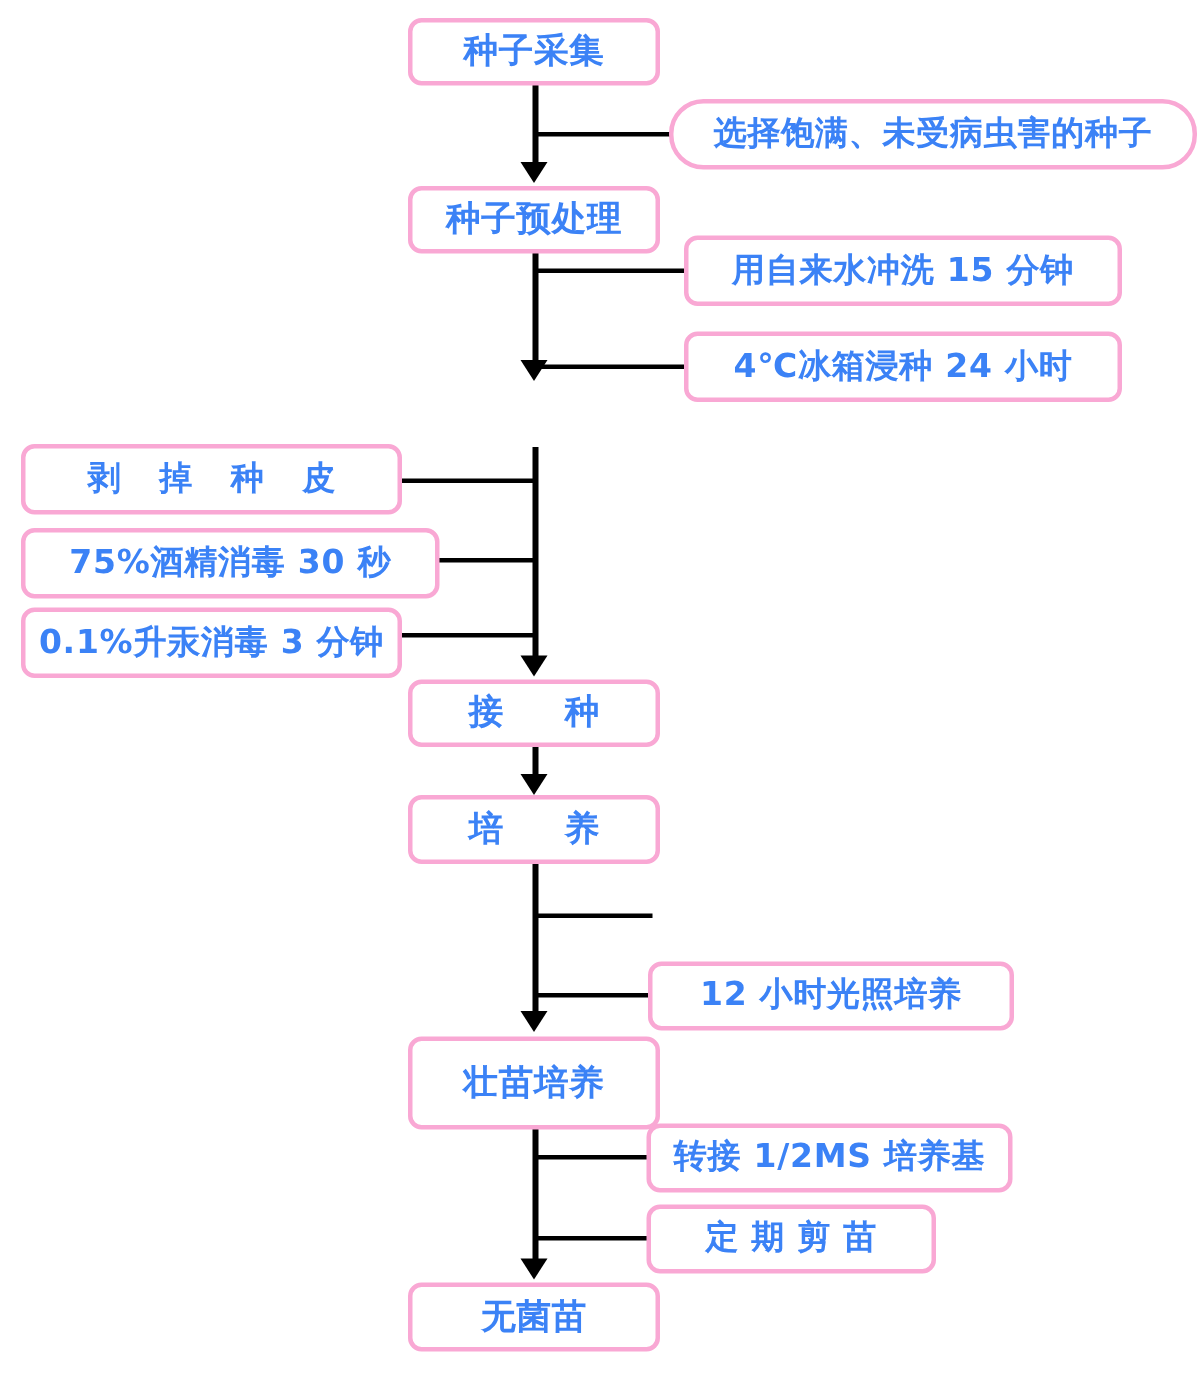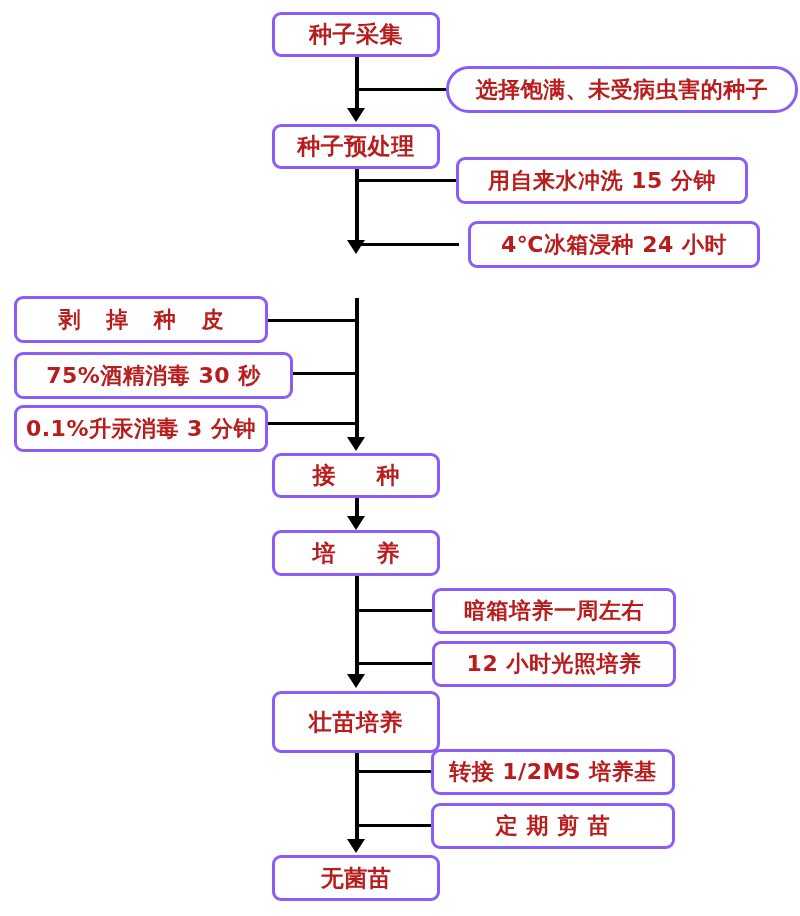--- a/index.html
+++ b/index.html
@@ -11,27 +11,27 @@
     position: relative;
     width: 800px;
     height: 916px;
     background: #ffffff;
     font-family: "DejaVu Sans", "Liberation Sans", sans-serif;
     overflow: hidden;
   }
   .node {
     position: absolute;
     box-sizing: border-box;
-    border: 3px solid #8b5cf6;
+    border: 3px solid #f9a8d4;
     border-radius: 9px;
     background: #ffffff;
     display: flex;
     align-items: center;
     justify-content: center;
-    color: #b91c1c;
+    color: #3b82f6;
     font-weight: 700;
     letter-spacing: 0.5px;
     line-height: 1;
     z-index: 3;
   }
   .node.main {
     font-size: 23px;
   }
   .node.note {
     font-size: 22px;
@@ -78,29 +78,28 @@
   <div class="node main spaced" style="left:272px; top:530px; width:168px; height:46px;">培　养</div>
 
   <div class="node main" style="left:272px; top:691px; width:168px; height:62px;">壮苗培养</div>
 
   <div class="node main" style="left:272px; top:855px; width:168px; height:46px;">无菌苗</div>
 
   <div class="node note" style="left:446px; top:66px; width:352px; height:47px;border-radius:23px;">选择饱满、未受病虫害的种子</div>
 
   <div class="node note" style="left:456px; top:157px; width:292px; height:47px;">用自来水冲洗 15 分钟</div>
 
-  <div class="node note" style="left:468px; top:221px; width:292px; height:47px;">4℃冰箱浸种 24 小时</div>
+  <div class="node note" style="left:456px; top:221px; width:292px; height:47px;">4℃冰箱浸种 24 小时</div>
 
-  <div class="node note" style="left:432px; top:588px; width:244px; height:46px;">暗箱培养一周左右</div>
 
   <div class="node note" style="left:432px; top:641px; width:244px; height:46px;">12 小时光照培养</div>
 
   <div class="node note" style="left:431px; top:749px; width:244px; height:46px;">转接 1/2MS 培养基</div>
 
-  <div class="node note" style="left:431px; top:803px; width:244px; height:46px;">定 期 剪 苗</div>
+  <div class="node note" style="left:431px; top:803px; width:193px; height:46px;">定 期 剪 苗</div>
 
   <div class="node note spaced" style="left:14px; top:296px; width:254px; height:47px;">剥 掉 种 皮</div>
 
   <div class="node note" style="left:14px; top:352px; width:279px; height:47px;">75%酒精消毒 30 秒</div>
 
   <div class="node note" style="left:14px; top:405px; width:254px; height:47px;">0.1%升汞消毒 3 分钟</div>
 
   <div class="vline" style="left:355px; top:55px;  height:58px;"></div>
   <div class="arrow" style="left:347px; top:108px;"></div>
 

